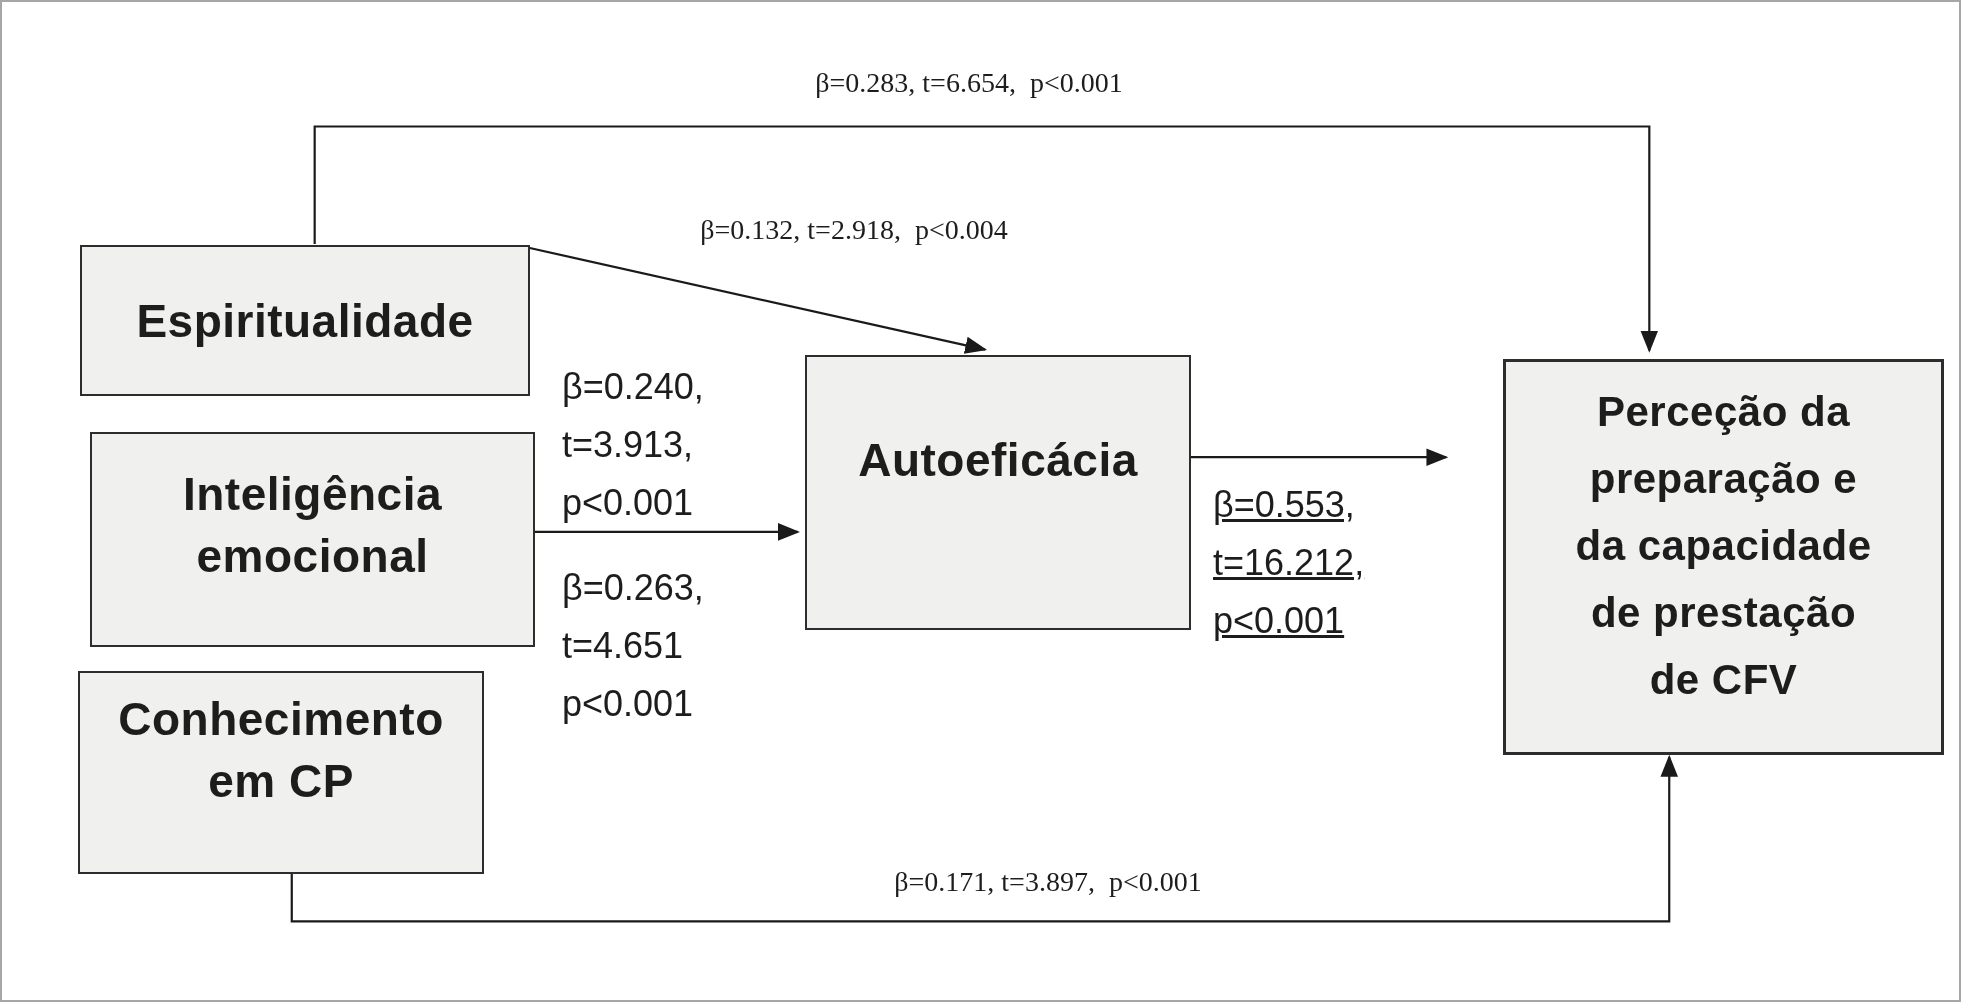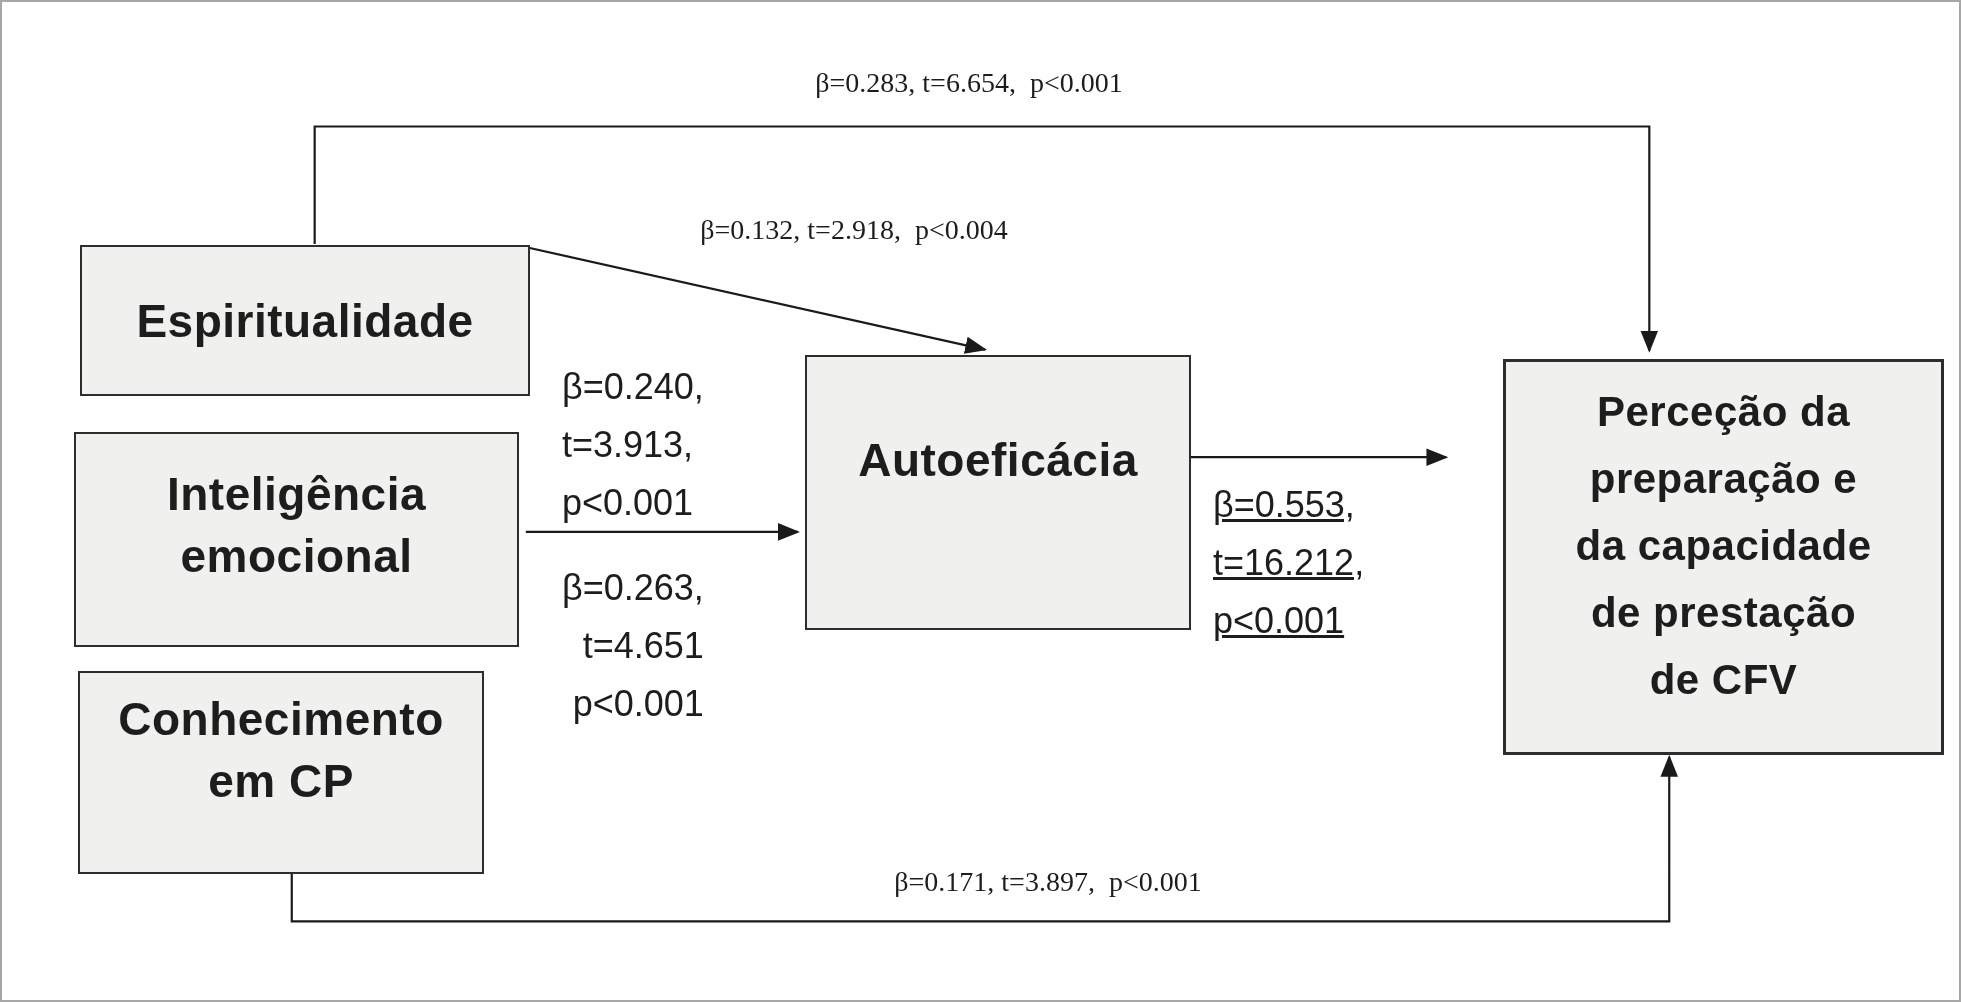--- a/index.html
+++ b/index.html
@@ -27,35 +27,35 @@
     background:var(--box-fill);
     border:2.5px solid var(--box-border);
     display:flex;flex-direction:column;align-items:center;justify-content:center;
     text-align:center;
     font-size:46px;line-height:62px;letter-spacing:0.5px;
     color:var(--text);
     font-weight:bold;
   }
   .box span{display:block;white-space:nowrap;}
   #box-espiritualidade{left:78px;top:243px;width:450px;height:151px;}
-  #box-inteligencia{left:72px;top:430px;width:445px;height:215px;padding-bottom:30px;}
+  #box-inteligencia{left:88px;top:430px;width:445px;height:215px;padding-bottom:30px;}
   #box-conhecimento{left:76px;top:669px;width:406px;height:203px;padding-bottom:46px;}
   #box-autoeficacia{left:803px;top:353px;width:386px;height:275px;padding-bottom:66px;}
   #box-percecao{left:1453px;top:357px;width:441px;height:396px;font-size:42px;line-height:67px;padding-bottom:24px;border-width:3px;margin-left:48px;}
   .plabel{
     position:absolute;font-size:28px;white-space:pre;color:var(--text);font-family:Liberation Serif, serif;
   }
   .plabel.centered{transform:translate(-50%,-50%);}
   #lbl-top{left:967px;top:81px;}
   #lbl-diag{left:852px;top:228px;}
   #lbl-bottom{left:1046px;top:880px;}
   .stat{position:absolute;font-size:36px;line-height:58px;color:var(--text);}
   .stat span{display:block;white-space:pre;}
   #stat-ie{left:560px;top:356px;}
-  #stat-cp{left:560px;top:557px;text-align:right;}
+  #stat-cp{left:560px;top:557px;}
   #stat-ae{left:1211px;top:474px;text-decoration:underline;}
 </style>
 </head>
 <body>
 
 <div class="canvas">
 
   <svg class="wires" width="1961" height="1002" viewBox="0 0 1961 1002" xmlns="http://www.w3.org/2000/svg">
     <defs>
       <marker id="arr" markerWidth="11" markerHeight="9" refX="9" refY="4" orient="auto" markerUnits="strokeWidth">

